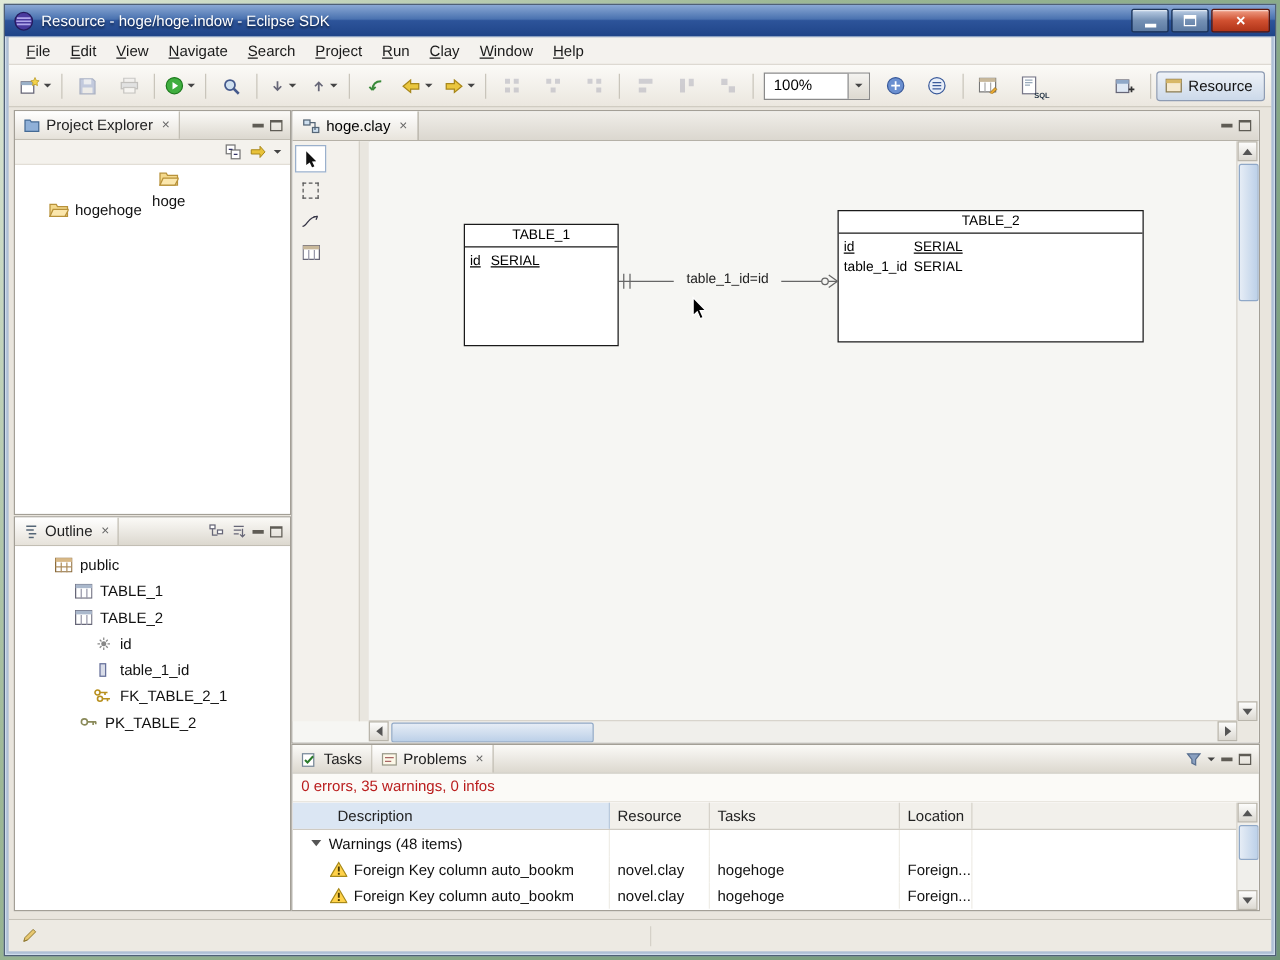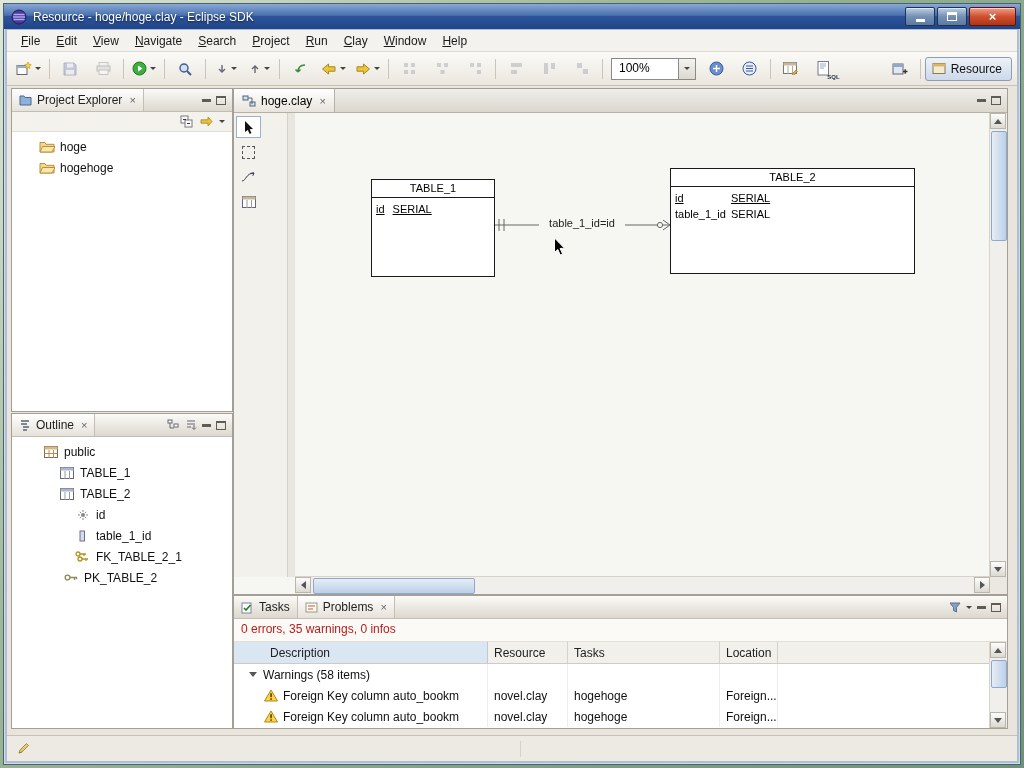--- a/index.html
+++ b/index.html
@@ -143,21 +143,21 @@
 <div class="desktop">
  <div class="window">
 
   <div class="titlebar">
     <span style="display:flex;">
       <svg width="16" height="16" viewBox="0 0 16 16">
             <circle cx="8" cy="8" r="7" fill="#4a3a9e" stroke="#241a5e"></circle>
             <path d="M2.5 5.5h11M2 8h12M2.5 10.5h11" stroke="#b0a6ea" stroke-width="1.3" fill="none"></path>
           </svg>
     </span>
-    <span class="title">Resource - hoge/hoge.clay - Eclipse SDK</span>
+    <span class="title">Resource - hoge/hoge.indow - Eclipse SDK</span>
     <span class="wbtns">
       <span class="wbtn">
             <span class="g-min"></span>
           </span>
       <span class="wbtn">
             <span class="g-max"></span>
           </span>
       <span class="wbtn wclose">×</span>
     </span>
   </div>
@@ -369,21 +369,21 @@
                 </svg>
               </span>
           <span style="display:flex;">
                 <svg width="14" height="11" viewBox="0 0 14 11">
                   <path d="M2 3.8h7V1l4 4.5-4 4.5V7.2H2z" fill="#e8c23a" stroke="#a8871a" stroke-width="0.8"></path>
                 </svg>
               </span>
           <span class="dd"></span>
         </div>
         <div class="tree">
-          <div class="titem" style="padding-left:26px;">
+          <div class="titem" style="padding-left:26px;flex-direction:column;">
             <span class="ticon">
                   <svg width="16" height="13" viewBox="0 0 16 13">
                     <path d="M1 2.5h5l1 1.8h8V12H1z" fill="#f4d98c" stroke="#b8923a"></path>
                     <path d="M1 12l2.5-5.5H16L13 12z" fill="#fbe7ad" stroke="#b8923a"></path>
                   </svg>
                 </span>
             <span>hoge</span>
           </div>
           <div class="titem" style="padding-left:26px;">
             <span class="ticon">
@@ -639,21 +639,21 @@
           <div class="pheader">
             <span class="hcell sorted cdesc">Description</span>
             <span class="hcell cres">Resource</span>
             <span class="hcell cpath">Tasks</span>
             <span class="hcell cloc">Location</span>
             <span class="hcell cfill"></span>
           </div>
           <div class="prow">
             <span class="pcell cdesc">
                   <span class="twist"></span>
-                  <span>Warnings (58 items)</span>
+                  <span>Warnings (48 items)</span>
                 </span>
             <span class="pcell cres"></span>
                 <span class="pcell cpath"></span>
                 <span class="pcell cloc"></span>
                 <span class="pcell cfill" style="border-right:none;"></span>
           </div>
           <div class="prow">
             <span class="pcell cdesc">
                   <span class="warnic">
                     <svg width="14" height="13" viewBox="0 0 14 13">

